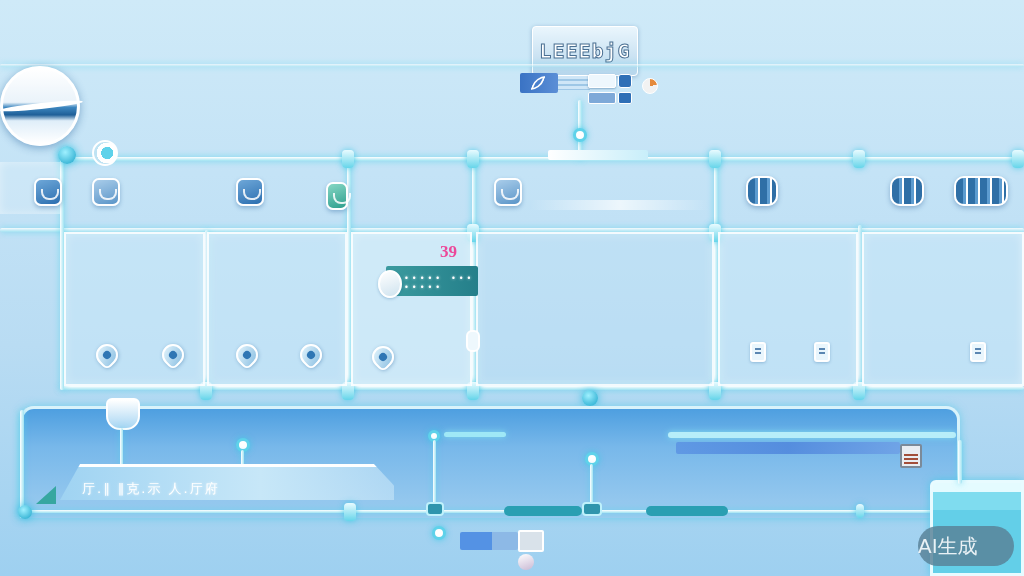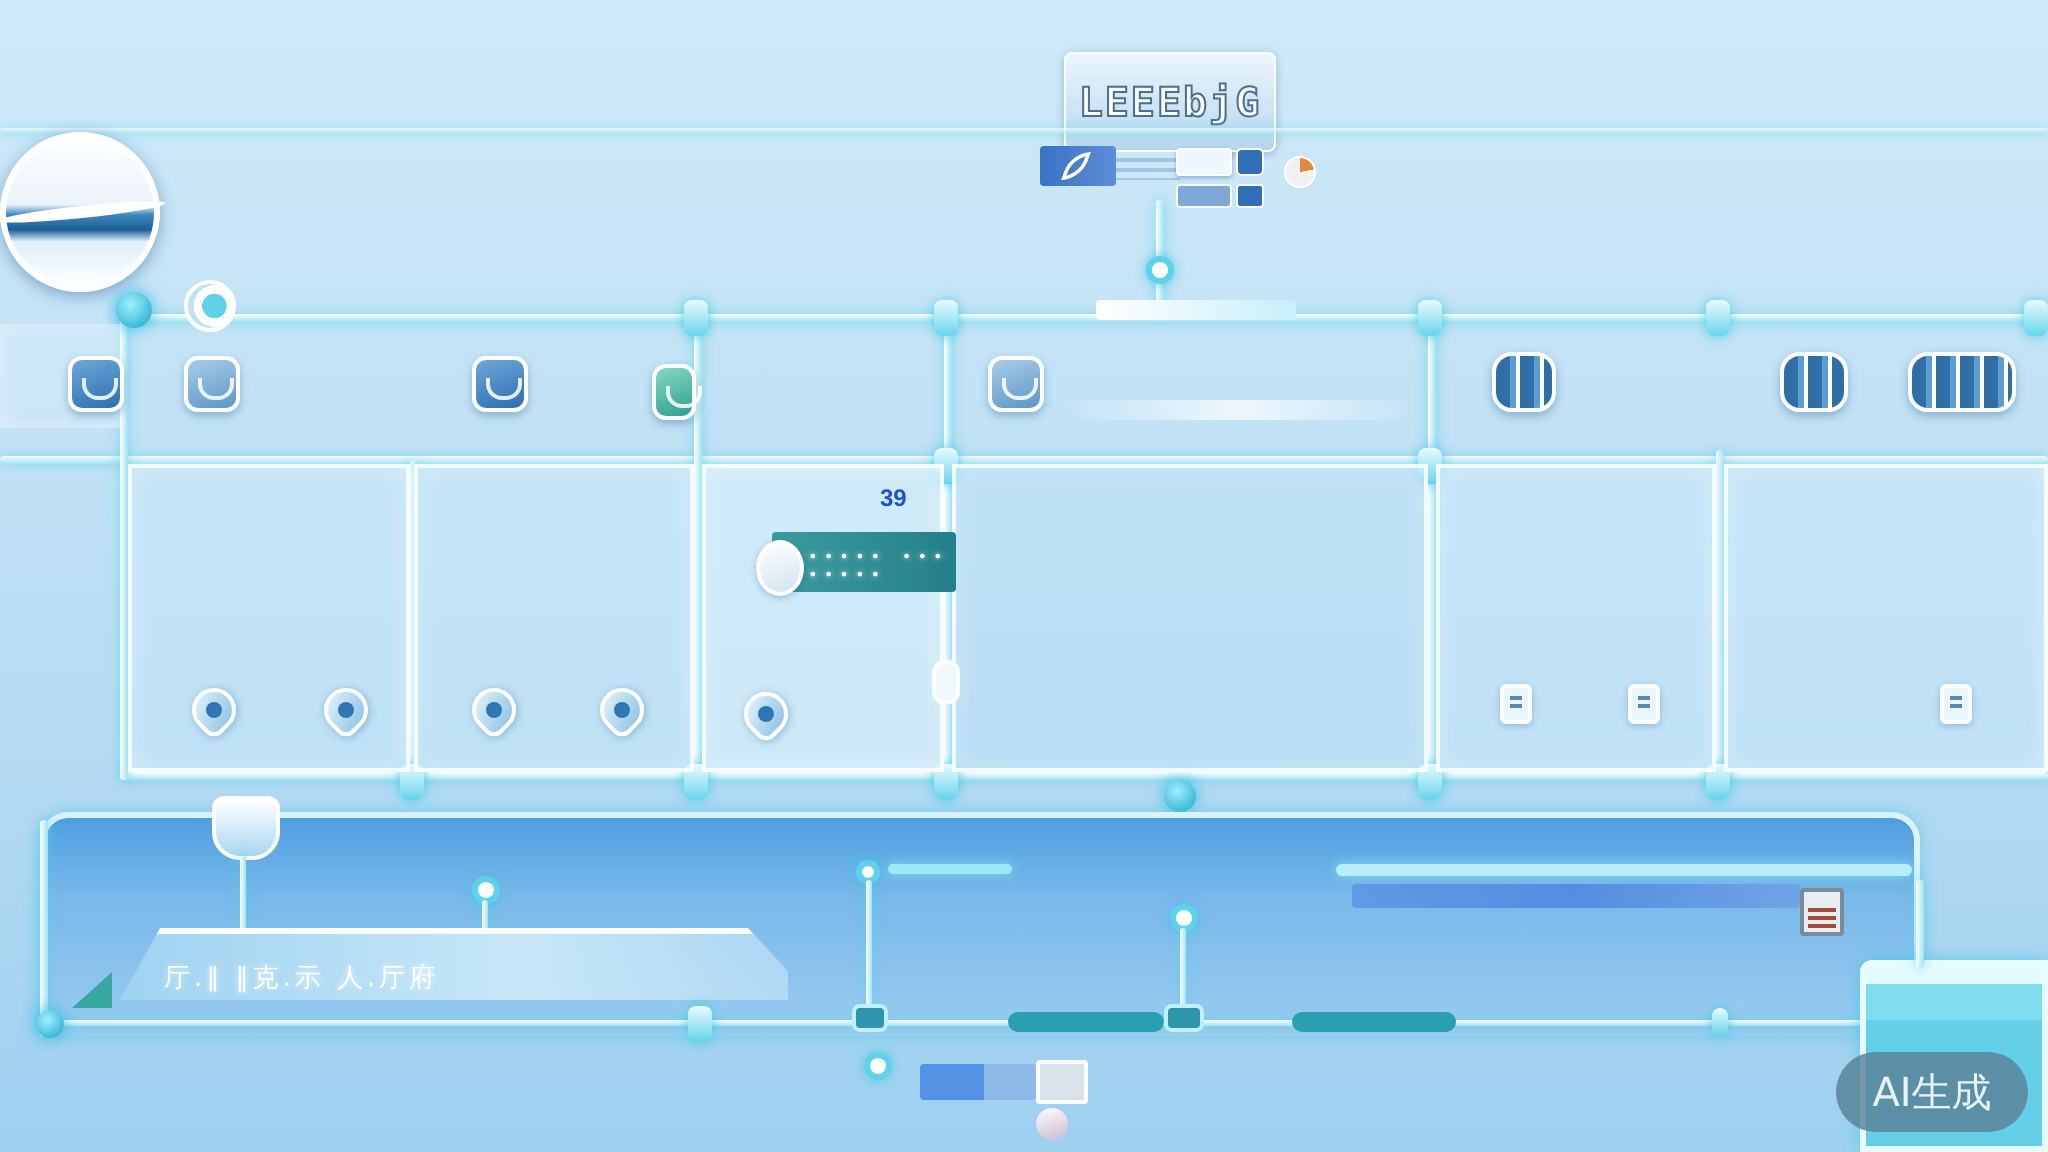--- a/index.html
+++ b/index.html
@@ -131,21 +131,21 @@
 <div class="abs" style="left:530px;top:200px;width:180px;height:10px;background:linear-gradient(90deg,rgba(255,255,255,0),rgba(255,255,255,.7),rgba(255,255,255,0));"></div>
 <div class="abs" style="left:548px;top:150px;width:100px;height:10px;background:linear-gradient(90deg,#ffffff,#c8eefa);border-radius:2px;"></div>
 
 <div class="panel" style="left:64px;top:232px;width:141px;height:154px;"></div>
 <div class="panel" style="left:207px;top:232px;width:140px;height:154px;"></div>
 <div class="panel" style="left:351px;top:232px;width:121px;height:154px;background:rgba(214,238,250,.7);"></div>
 <div class="panel" style="left:476px;top:232px;width:238px;height:154px;background:rgba(190,226,246,.4);"></div>
 <div class="panel" style="left:718px;top:232px;width:140px;height:154px;"></div>
 <div class="panel" style="left:862px;top:232px;width:162px;height:154px;"></div>
 
-<div class="abs" style="left:440px;top:242px;font-family:Liberation Sans, sans-serif;font-weight:bold;font-size:12px;color:#1d4ed8;">39</div>
+<div class="abs" style="left:440px;top:242px;font-family:Liberation Serif, serif;font-weight:bold;font-size:17px;color:#ec4899;">39</div>
 <div class="abs" style="left:386px;top:266px;width:92px;height:30px;background:linear-gradient(90deg,#3c9b9f,#247f8a);border-radius:2px;">
   <span class="abs glyph-text" style="left:18px;top:8px;font-size:8px;">•••••  •••  •••••</span>
 </div>
 <div class="abs" style="left:378px;top:270px;width:24px;height:28px;border-radius:50%;background:linear-gradient(160deg,#ffffff,#cfe3ef);border:2px solid #ffffff;box-shadow:0 1px 3px rgba(30,90,150,.3);"></div>
 <div class="abs" style="left:466px;top:330px;width:14px;height:22px;border-radius:6px;background:#eef8fd;border:2px solid #ffffff;"></div>
 
 <div class="pin" style="left:96px;top:344px;"></div>
 <div class="pin" style="left:162px;top:344px;"></div>
 <div class="pin" style="left:236px;top:344px;"></div>
 <div class="pin" style="left:300px;top:344px;"></div>
@@ -196,15 +196,15 @@
 <div class="abs" style="left:460px;top:532px;width:58px;height:18px;background:linear-gradient(90deg,#5492e4 0 55%,#8db9e6 55%);border-radius:2px;"></div>
 <div class="abs" style="left:518px;top:530px;width:26px;height:22px;border-radius:2px;background:#d9e2ea;border:2px solid #ffffff;"></div>
 <div class="abs" style="left:518px;top:554px;width:16px;height:16px;border-radius:50%;background:linear-gradient(160deg,#ffffff,#c9b9d4);"></div>
 
 <div class="abs" style="left:930px;top:480px;width:94px;height:96px;border-radius:6px 0 0 0;
             background:linear-gradient(180deg,#e4fbff 0 10%,#7fdcef 10% 30%,#63cfe8 30% 100%);
             border:3px solid #e8fbff;box-shadow:0 0 8px rgba(60,200,230,.7);"></div>
 <div class="rail-v" style="left:958px;top:440px;height:44px;"></div>
 
 <div class="abs" style="left:918px;top:526px;width:96px;height:40px;border-radius:20px;
-            background:rgba(88,128,150,.82);display:flex;align-items:center;justify-content:center;">
+            background:rgba(88,128,150,.82);display:flex;align-items:center;">
   <span style="font-family:'DejaVu Sans',sans-serif;font-size:20px;color:#e9f1f5;">AI生成</span>
 </div>
 
 </body></html>

